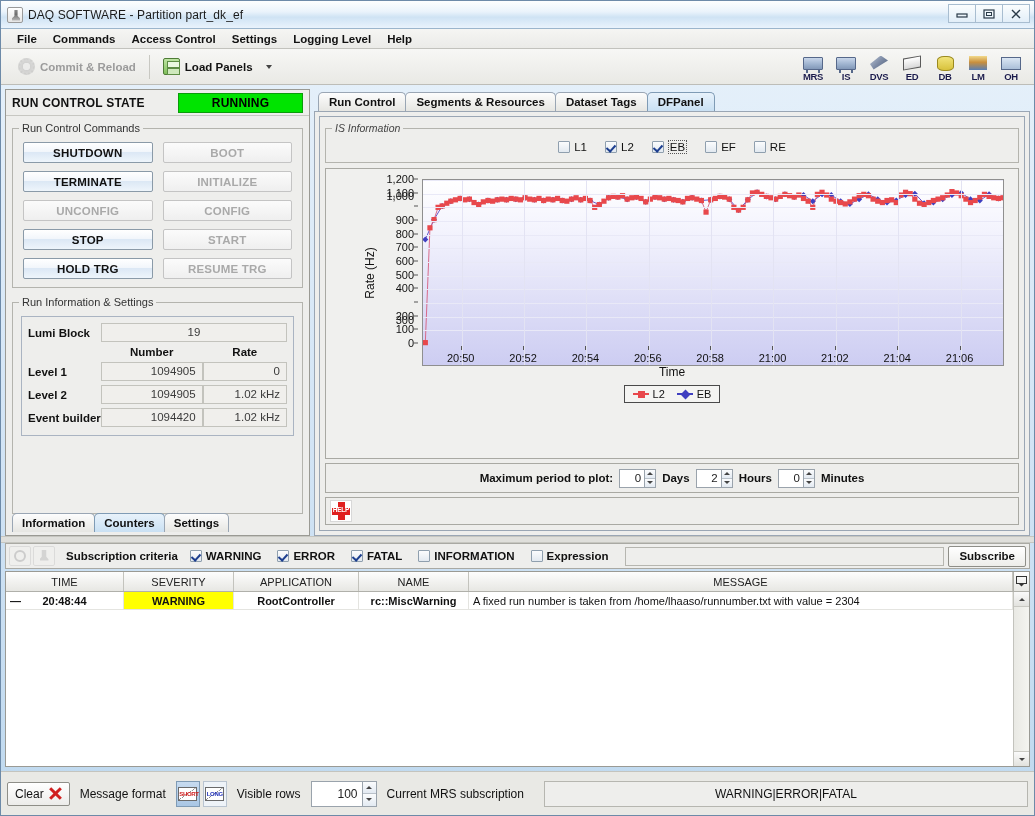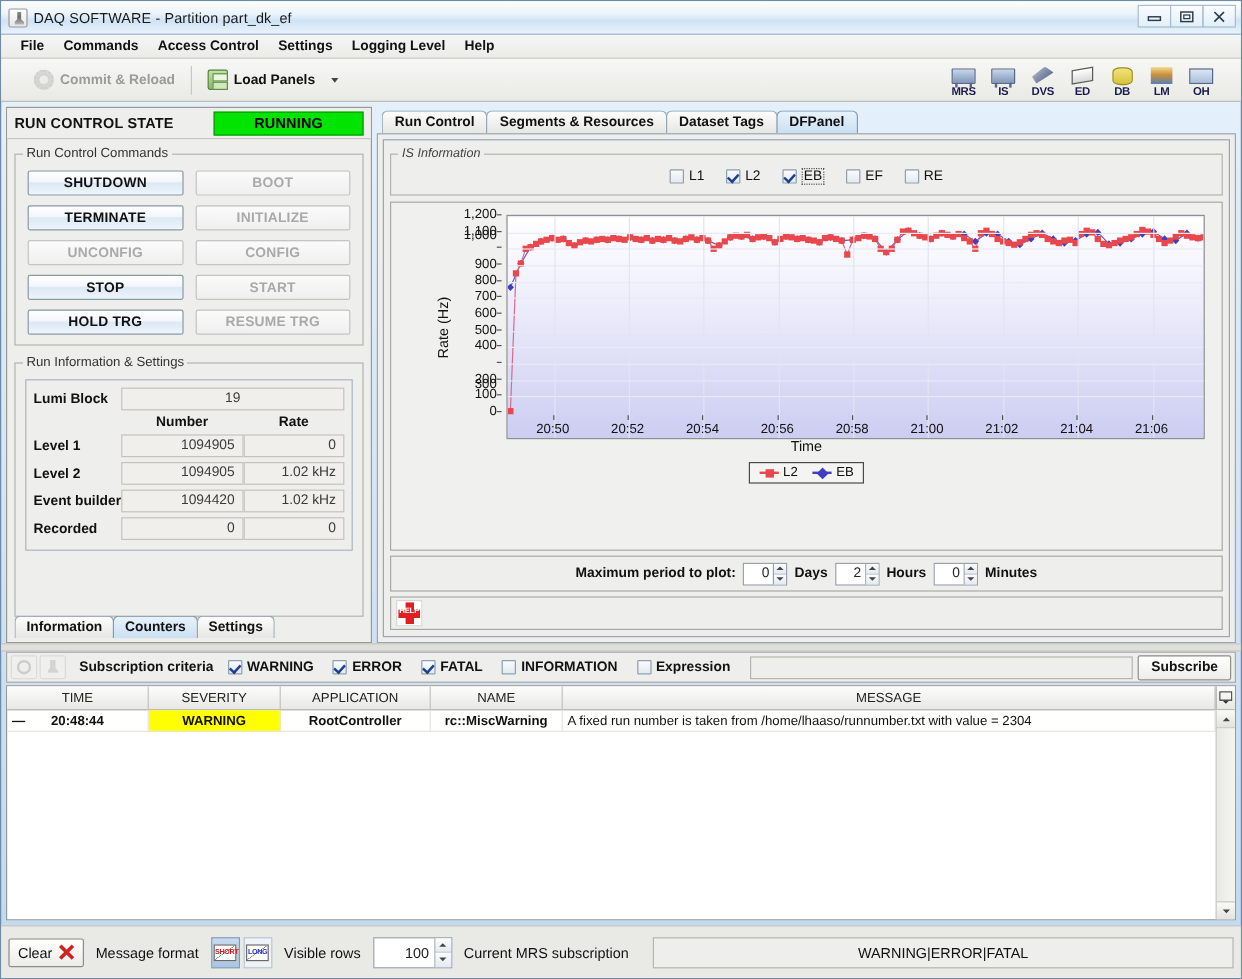--- a/index.html
+++ b/index.html
@@ -65,21 +65,21 @@
     font-size: 11.5px; font-weight: bold; color: #111;
     padding: 2px 8px; white-space: nowrap;
   }
 
   
   #toolbar {
     height: 36px; flex: 0 0 36px;
     display: flex; align-items: center;
     background: linear-gradient(to bottom,#f7f7f5,#e9e9e5);
     border-bottom: 1px solid #bdbdb8;
-    padding: 0 18px;
+    padding: 0 8px;
     position: relative;
   }
   .tb-btn {
     display: flex; align-items: center; gap: 5px;
     padding: 3px 8px; font-size: 11.5px; font-weight: bold;
     border: 1px solid transparent; border-radius: 2px;
     color: #111;
   }
   .tb-btn.disabled { color: #9b9b9b; }
   .tb-sep { width: 1px; height: 24px; background: #c8c8c2; margin: 0 4px; }
@@ -575,29 +575,20 @@
                       <div class="tfield">1.02 kHz</div>
                     </td>
               </tr>
               <tr>
                 <td class="rl">Event builder</td>
                 <td>
                       <div class="tfield">1094420</div>
                     </td>
                 <td>
                       <div class="tfield">1.02 kHz</div>
-                    </td>
-              </tr>
-              <tr>
-                <td class="rl">Recorded</td>
-                <td>
-                      <div class="tfield">0</div>
-                    </td>
-                <td>
-                      <div class="tfield">0</div>
                     </td>
               </tr>
             </tbody>
               </table>
           </div>
         </fieldset>
 
         <div class="tabrow" style="padding-bottom:3px;">
           <div class="tab">Information</div>
           <div class="tab sel">Counters</div>

